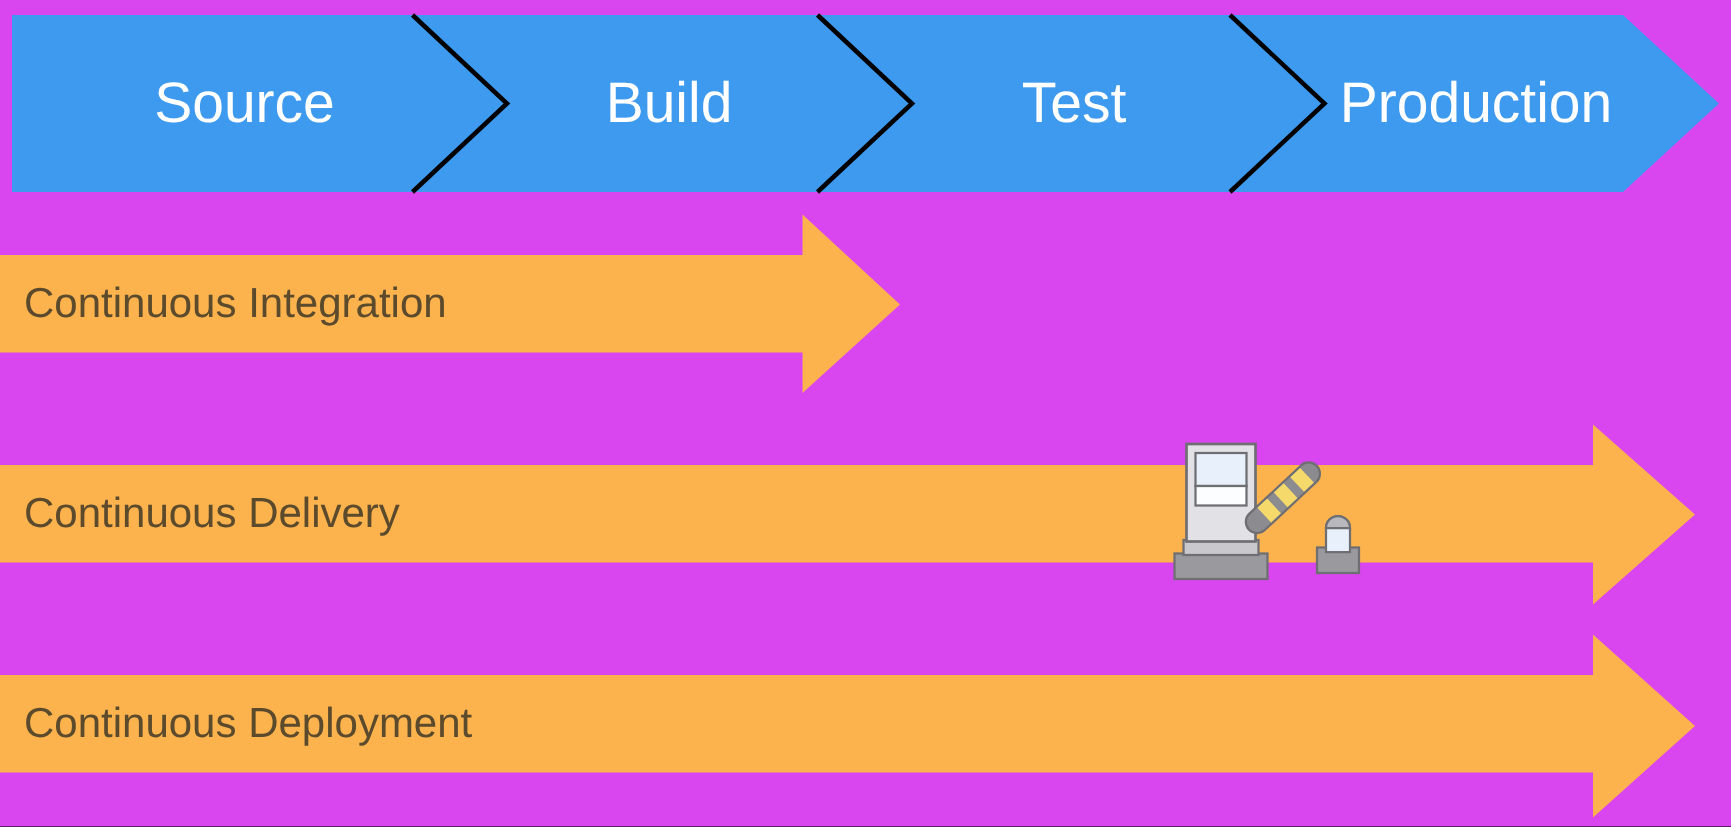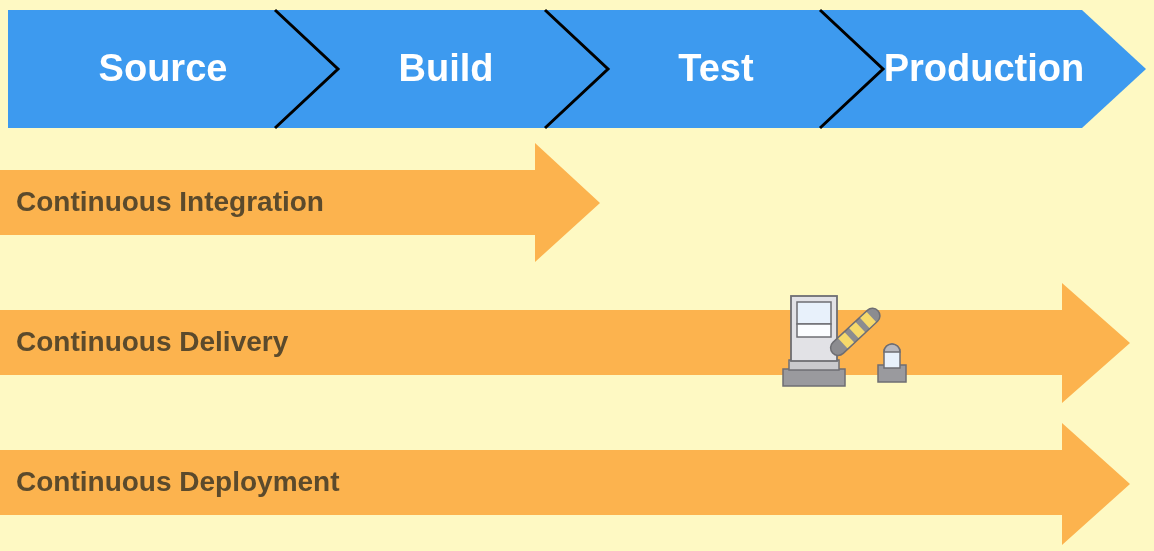--- a/index.html
+++ b/index.html
@@ -5,24 +5,23 @@
 <style>
   html, body {
     margin: 0;
     padding: 0;
     background: #000000;
   }
   #canvas {
     position: relative;
     width: 1154px;
     height: 551px;
-    background: #fef9c3;
+    background: #d946ef;
     overflow: hidden;
     font-family: "Liberation Sans", sans-serif;
-    font-weight: bold;
   }
   #svg-root {
     position: absolute;
     top: 0;
     left: 0;
     width: 1154px;
     height: 551px;
     display: block;
   }
   .stage-label {

